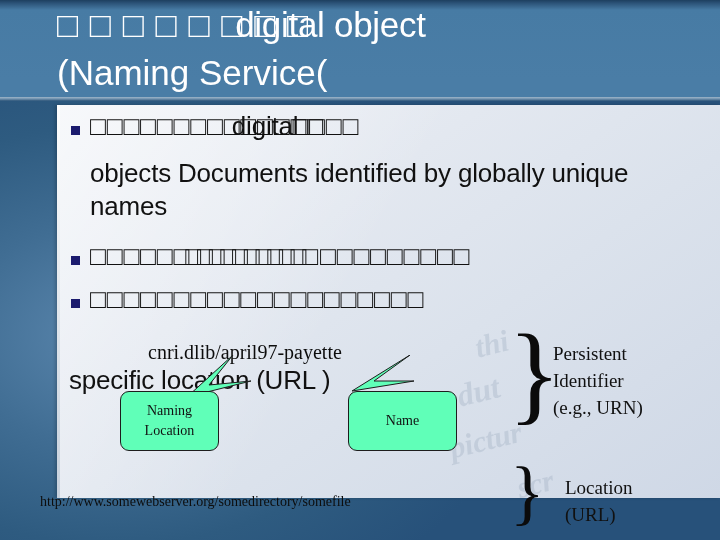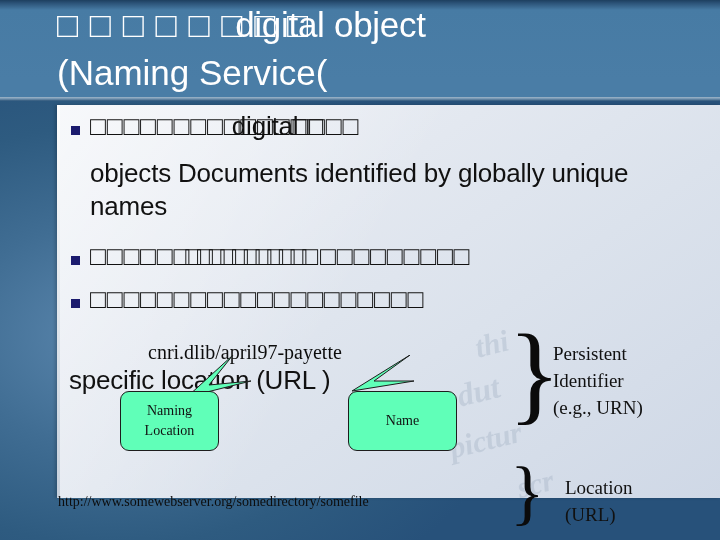--- a/index.html
+++ b/index.html
@@ -164,16 +164,16 @@
       <div>Identifier</div>
       <div>(e.g., URN)</div>
     </div>
 
     <div class="brace" style="left:510px;top:456px;font-size:72px;line-height:72px;">}</div>
     <div class="rlabel" style="left:565px;top:474px;">
       <div>Location</div>
       <div>(URL)</div>
     </div>
 
-    <div class="bottom-url" style="left:58px;top:494px;">http://www.somewebserver.org/somedirectory/somefile</div>
+    <div class="bottom-url" style="left:40px;top:494px;">http://www.somewebserver.org/somedirectory/somefile</div>
   </div>
 
 </div>
 
 </body></html>

